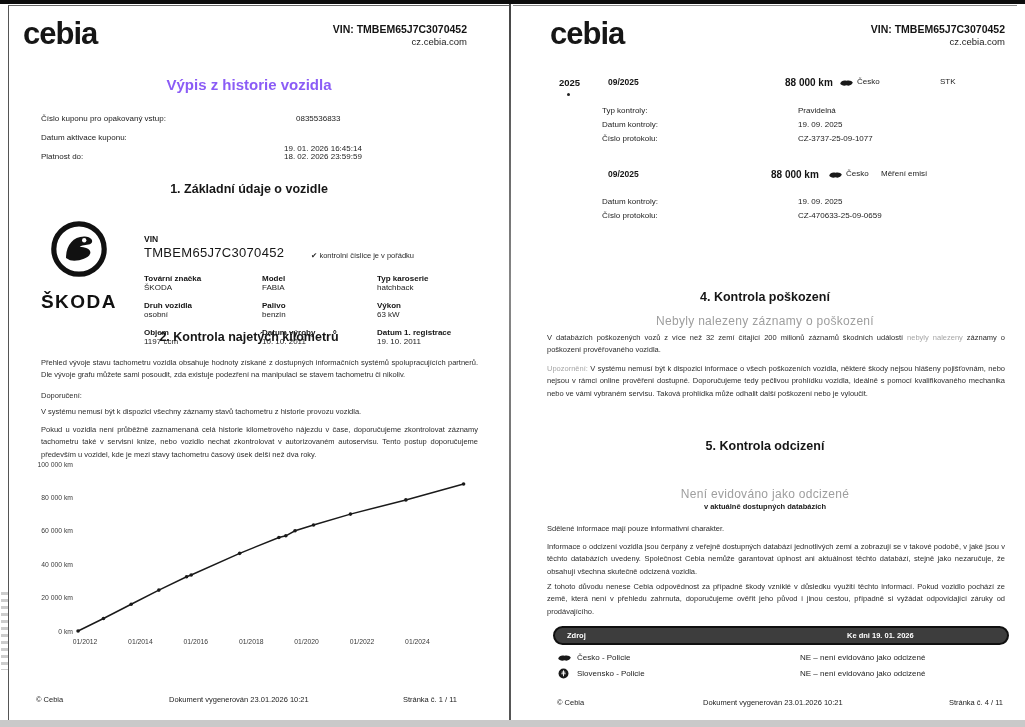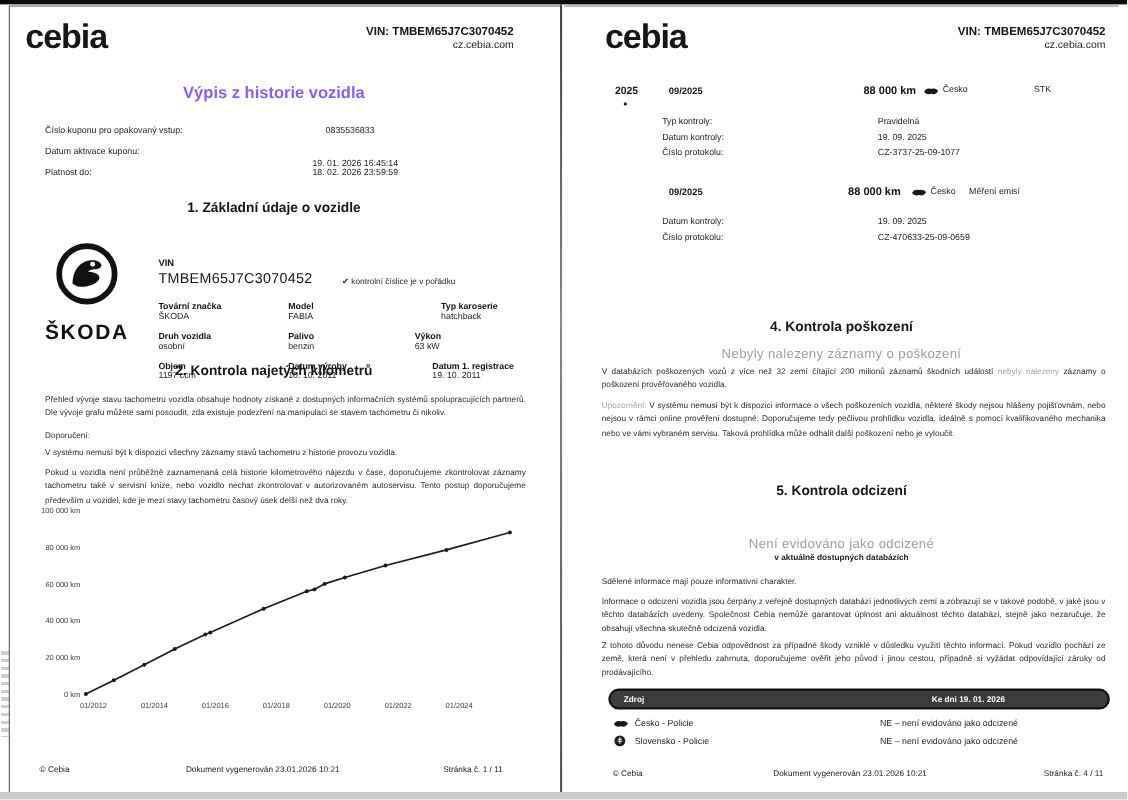--- a/index.html
+++ b/index.html
@@ -92,21 +92,21 @@
 
     <div class="grid3">
       <div class="cell abs" style="left:135px;top:268px;">
           <div class="blbl">Tovární značka</div>
           <div class="val">ŠKODA</div>
         </div>
       <div class="cell abs" style="left:253px;top:268px;">
           <div class="blbl">Model</div>
           <div class="val">FABIA</div>
         </div>
-      <div class="cell abs" style="left:368px;top:268px;margin-left:24px;">
+      <div class="cell abs" style="left:368px;top:268px;">
           <div class="blbl">Typ karoserie</div>
           <div class="val">hatchback</div>
         </div>
       <div class="cell abs" style="left:135px;top:295px;">
           <div class="blbl">Druh vozidla</div>
           <div class="val">osobní</div>
         </div>
       <div class="cell abs" style="left:253px;top:295px;">
           <div class="blbl">Palivo</div>
           <div class="val">benzin</div>
@@ -116,21 +116,21 @@
           <div class="val">63 kW</div>
         </div>
       <div class="cell abs" style="left:135px;top:322px;">
           <div class="blbl">Objem</div>
           <div class="val">1197 ccm</div>
         </div>
       <div class="cell abs" style="left:253px;top:322px;">
           <div class="blbl">Datum výroby</div>
           <div class="val">10. 10. 2011</div>
         </div>
-      <div class="cell abs" style="left:368px;top:322px;margin-left:16px;">
+      <div class="cell abs" style="left:368px;top:322px;">
           <div class="blbl">Datum 1. registrace</div>
           <div class="val">19. 10. 2011</div>
         </div>
     </div>
 
     <div class="abs sec-title" style="left:-10px;top:324px;">2. Kontrola najetých kilometrů</div>
     <div class="abs para" style="left:32px;top:351px;width:437px;">Přehled vývoje stavu tachometru vozidla obsahuje hodnoty získané z dostupných informačních systémů spolupracujících partnerů. Dle vývoje grafu můžete sami posoudit, zda existuje podezření na manipulaci se stavem tachometru či nikoliv.</div>
     <div class="abs para" style="left:32px;top:400px;width:437px;">V systému nemusí být k dispozici všechny záznamy stavů tachometru z historie provozu vozidla.</div>
     <div class="abs para" style="left:32px;top:384px;width:437px;">Doporučení:</div>
     <div class="abs para" style="left:32px;top:418px;width:437px;">Pokud u vozidla není průběžně zaznamenaná celá historie kilometrového nájezdu v čase, doporučujeme zkontrolovat záznamy tachometru také v servisní knize, nebo vozidlo nechat zkontrolovat v autorizovaném autoservisu. Tento postup doporučujeme především u vozidel, kde je mezi stavy tachometru časový úsek delší než dva roky.</div>

